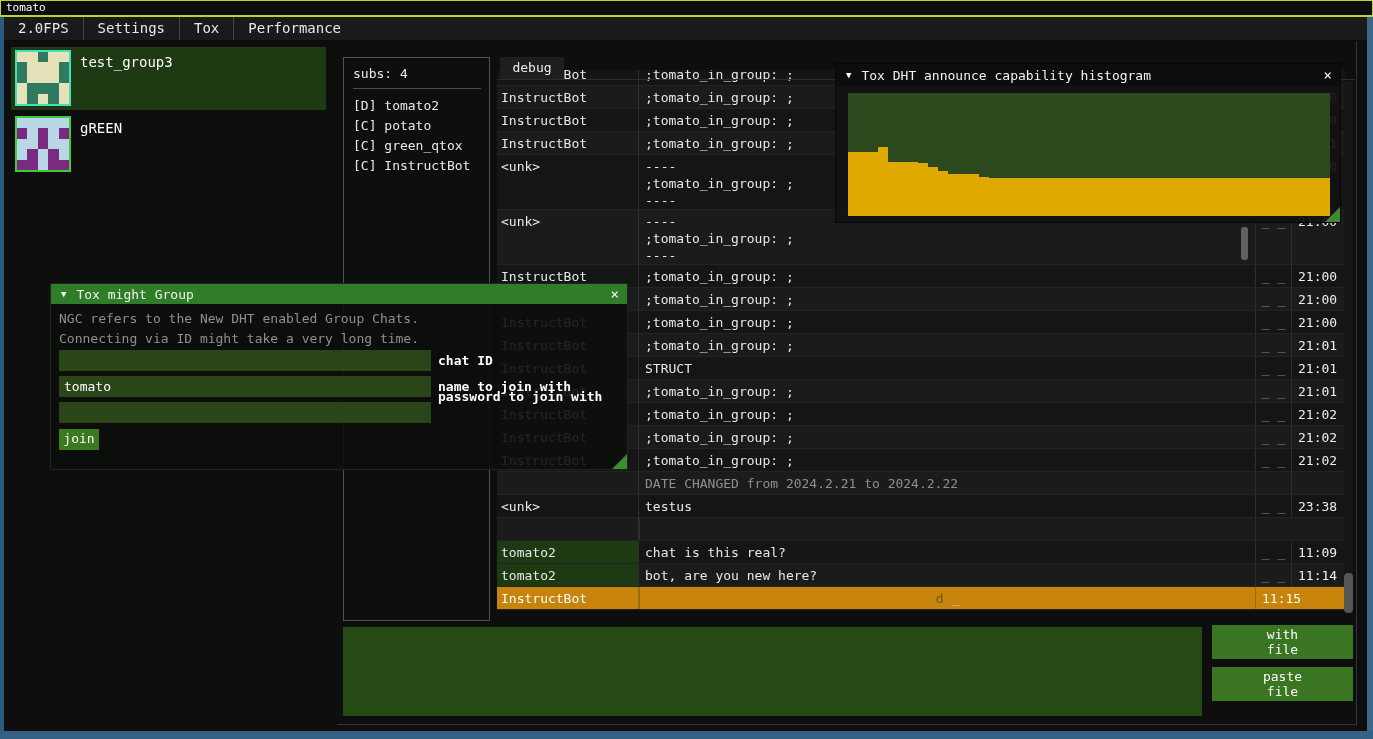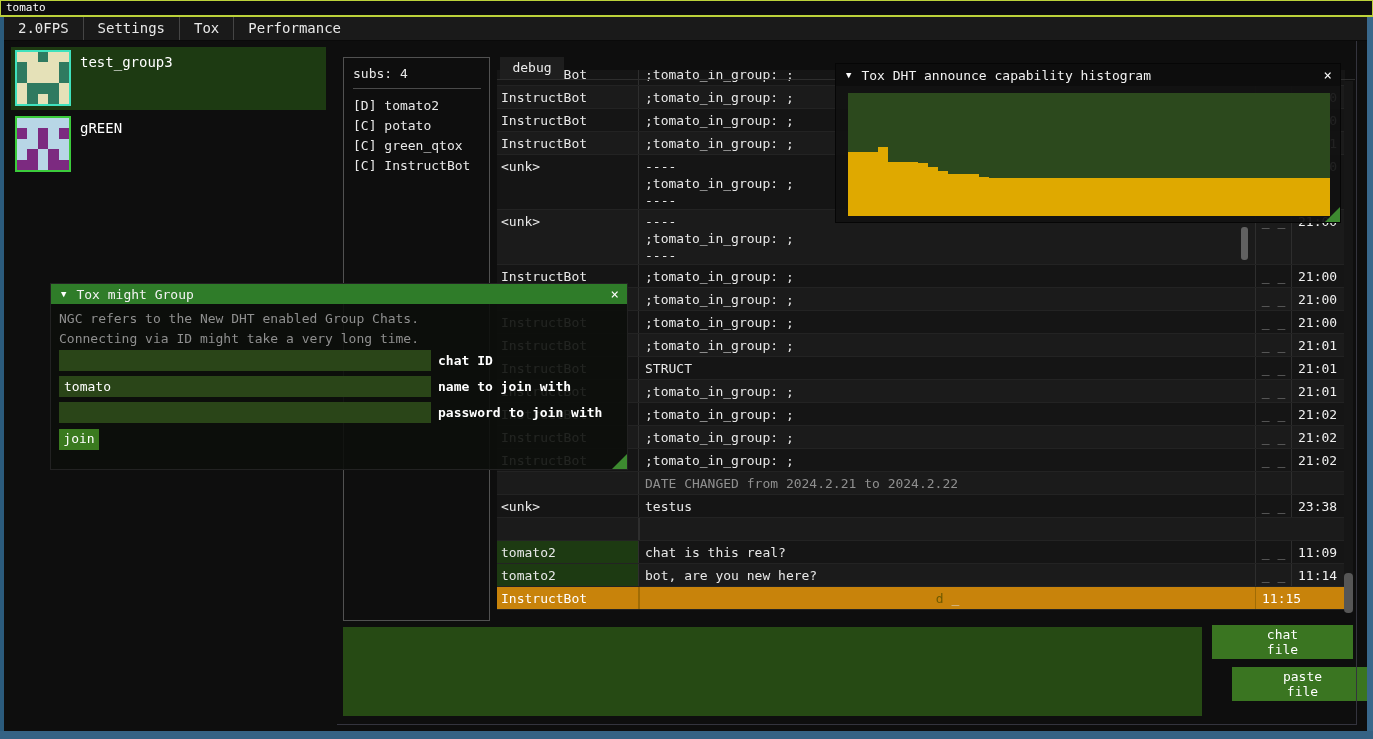--- a/index.html
+++ b/index.html
@@ -67,21 +67,21 @@
   
   .chat-scroll-track { left:1344px; top:81px; width:9px; height:531px; background:#161616; z-index:2; }
   .chat-scroll-thumb { left:1344px; top:573px; width:9px; height:40px; background:#565656; border-radius:4px; z-index:3; }
   .inner-scroll-thumb { left:1241px; top:227px; width:7px; height:33px; background:#616161; border-radius:3px; z-index:3; }
 
   
   .composer-input { left:343px; top:627px; width:859px; height:89px; background:#264a14;
     border:none; outline:none; resize:none; color:#fff; font-family:inherit; font-size:13px; padding:4px 6px; z-index:2; }
   .file-btn { left:1212px; width:141px; height:34px; background:#3a7521; color:#fff; font-size:13px;
     line-height:15px; text-align:center; padding-top:2px; z-index:2; cursor:pointer; }
-  .file-btn.send { top:625px; } .file-btn.paste { top:667px;margin-left:20px; }
+  .file-btn.send { top:625px; } .file-btn.paste { top:667px; }
 
   
   .fwin { z-index:30; }
   .fwin .titlebar { position:absolute; left:0; top:0; right:0; display:flex; align-items:center; font-size:13px; color:#f2f2f2; }
   .fwin .collapse { font-size:9px; margin:0 10px; color:#fff; }
   .fwin .close { position:absolute; right:8px; top:0; font-size:14px; color:#fff; }
   .grip { position:absolute; right:0; bottom:0; width:0; height:0;
     border-left:15px solid transparent; border-bottom:15px solid #3d8a30; }
 
   .hist-win { left:835px; top:63px; width:506px; height:160px; background:rgba(17,17,17,0.93); border:1px solid #060606; }
@@ -328,21 +328,21 @@
       </div>
   </div>
   <div class="abs tab-debug">debug</div>
   <div class="abs tab-underline"></div>
   <div class="abs chat-scroll-track"></div>
   <div class="abs chat-scroll-thumb"></div>
   <div class="abs inner-scroll-thumb"></div>
 
   <textarea class="abs composer-input" value="" style=""></textarea>
   <div class="abs file-btn send">
-    <div>chat</div>
+    <div>with</div>
     <div>file</div>
   </div>
   <div class="abs file-btn paste">
     <div>paste</div>
     <div>file</div>
   </div>
 
   <div class="abs fwin hist-win">
     <div class="titlebar">
       <span class="collapse">▼</span>
@@ -411,19 +411,19 @@
     <div class="join-desc" style="top:47px">Connecting via ID might take a very long time.</div>
     <div class="join-desc" style="top:27px">NGC refers to the New DHT enabled Group Chats.</div>
 
     <input class="join-field" style="top: 66px;" value="">
     <div class="join-label" style="top:66px">chat ID</div>
 
     <input class="join-field" style="top: 92px;" value="tomato">
     <div class="join-label" style="top:92px">name to join with</div>
 
     <input class="join-field" style="top: 118px;" value="">
-    <div class="join-label" style="top:118px">password to join with</div>
+    <div class="join-label" style="top:102px">password to join with</div>
 
     <div class="join-btn">join</div>
     <div class="grip"></div>
   </div>
 
 </div>
 
 </body></html>

